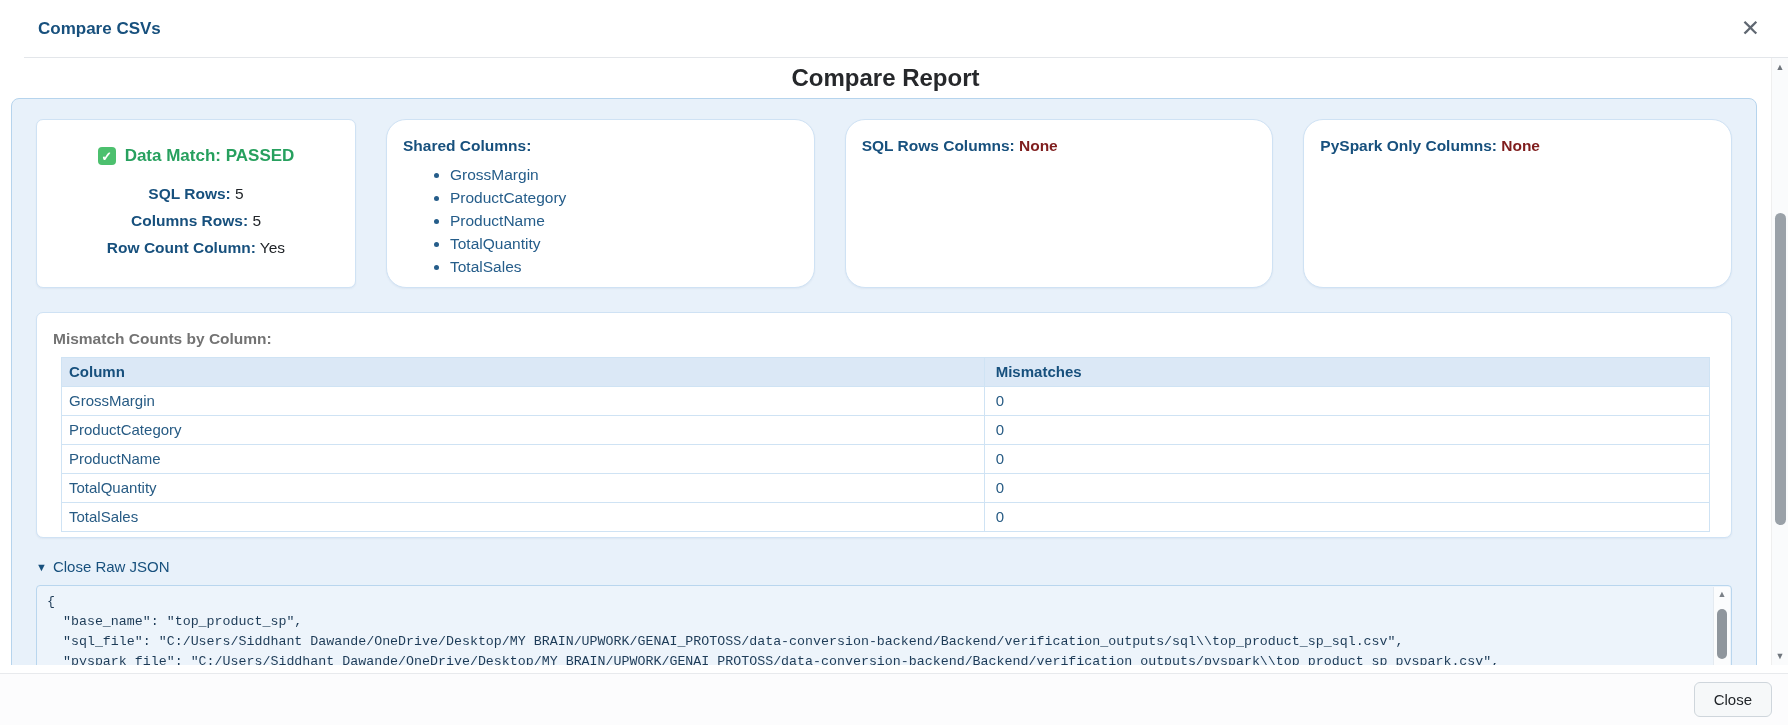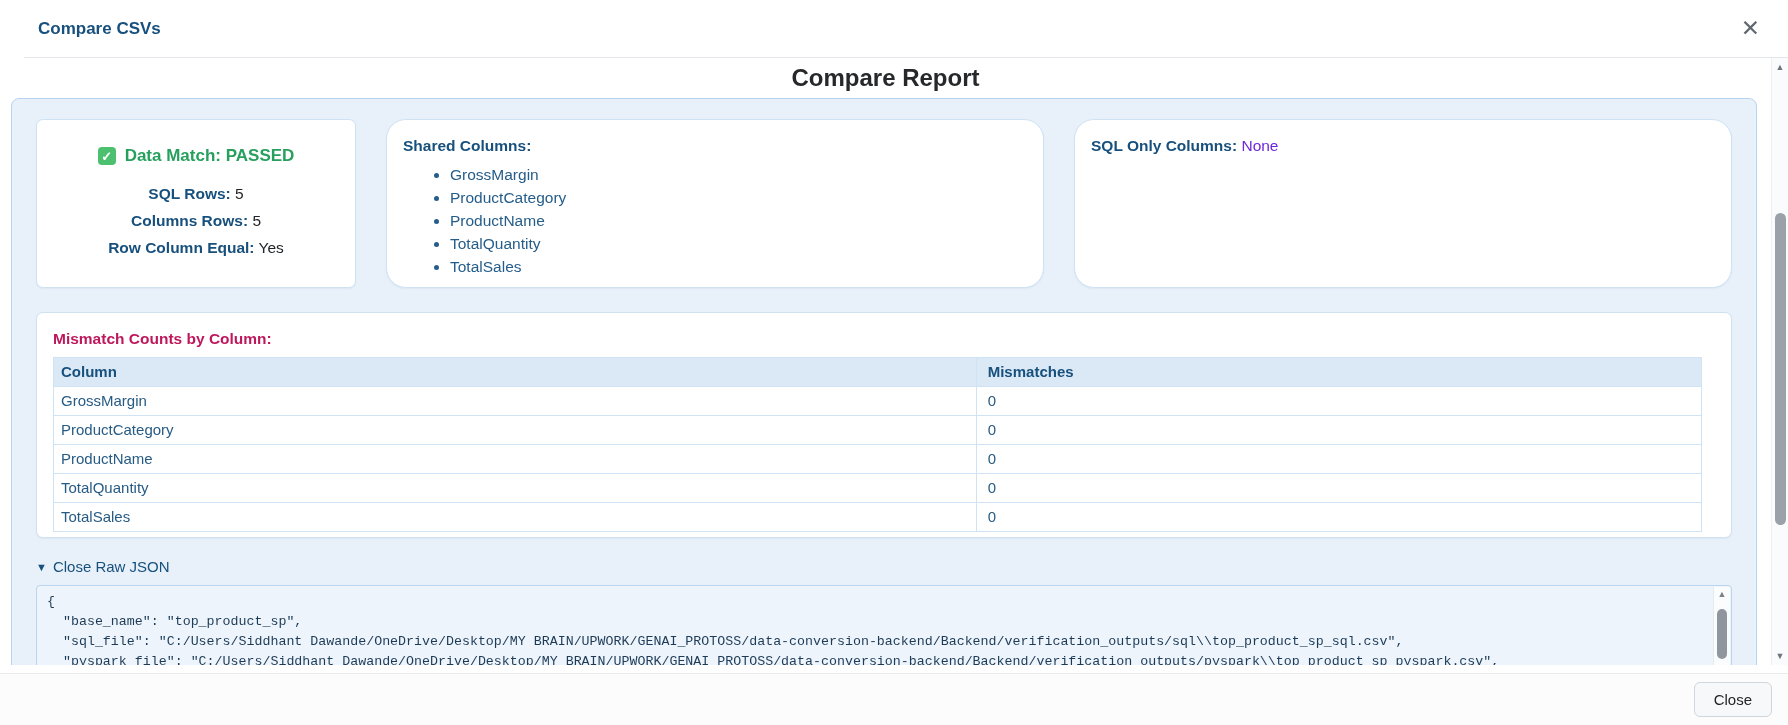--- a/index.html
+++ b/index.html
@@ -32,30 +32,30 @@
 
   .status-line { color:#27a05e; font-size:17px; font-weight:bold;
     display:flex; align-items:center; justify-content:center; gap:9px; margin-bottom:14px; }
   .check-icon { display:inline-flex; width:18px; height:18px; background:#4cc06e;
     border-radius:4px; color:#fff; font-size:13px; font-weight:bold;
     align-items:center; justify-content:center; }
   .status-row { font-size:15.5px; line-height:27px; color:#212529; }
   .status-row b { color:#17507d;margin-top:48px; }
 
   .card-label { color:#17507d; font-size:15.5px; font-weight:bold; line-height:20px; }
-  .card-label-val { color:#6d28d9; font-weight:normal; }
+  .card-label-val { color:#7f1d1d; font-weight:bold; }
   .shared-list { margin-top:7px; padding-left:47px; color:#255d8a; font-size:15.5px; }
   .shared-list li { line-height:23px; }
 
   .table-card { margin-top:24px; background:#fff; border:1px solid #cfe2f4;
     border-radius:7px; box-shadow:0 1px 2px rgba(30,70,120,.06);
     padding:16px 16px 5px 16px; }
-  .mismatch-title { color:#be185d; font-size:15.5px; font-weight:bold;
+  .mismatch-title { color:#737373; font-size:15.5px; font-weight:bold;
     line-height:20px; margin-bottom:8px; }
-  table.mismatch { width:99.2%; border-collapse:collapse; margin-left:0;
+  table.mismatch { width:99.2%; border-collapse:collapse; margin-left:8px;
     border:1px solid #c9dff2; font-size:15px; }
   table.mismatch th, table.mismatch td { border:1px solid #cfe3f4; text-align:left;
     padding:4px 8px 4px 7px; line-height:20px; }
   table.mismatch th { background:#dbe8f6; color:#17507d; font-weight:bold; }
   table.mismatch th:first-child, table.mismatch td:first-child { width:56%; }
   table.mismatch th:last-child, table.mismatch td:last-child { padding-left:11px; }
   table.mismatch td { color:#275b84; background:#fff; }
 
   .raw-toggle { margin-top:20px; color:#17507d; font-size:15px; cursor:pointer;
     display:flex; align-items:center; gap:6px; }
@@ -108,39 +108,42 @@
       <div class="cards-row">
 
         <div class="card card-status">
           <div class="status-line">
             <span class="check-icon">✓</span>
             <span>Data Match: PASSED</span>
           </div>
           <div>
               <div class="status-row"><b>SQL Rows:</b><span> 5</span></div>
               <div class="status-row"><b>Columns Rows:</b><span> 5</span></div>
-              <div class="status-row"><b>Row Column Equal:</b><span> Yes</span></div>
+              <div class="status-row"><b>Row Count Column:</b><span> Yes</span></div>
             </div>
         </div>
 
         <div class="card card-wide">
           <div class="card-label">Shared Columns:</div>
           <ul class="shared-list">
               <li>GrossMargin</li>
               <li>ProductCategory</li>
               <li>ProductName</li>
               <li>TotalQuantity</li>
               <li>TotalSales</li>
             </ul>
         </div>
 
         <div class="card card-wide">
-          <div class="card-label"><b>SQL Only Columns:</b><span class="card-label-val"> None</span></div>
-        </div>
-
+          <div class="card-label"><b>SQL Rows Columns:</b><span class="card-label-val"> None</span></div>
+        </div>
+
+        <div class="card card-wide">
+          <div class="card-label"><b>PySpark Only Columns:</b><span class="card-label-val"> None</span></div>
+        </div>
 
       </div>
 
       <div class="table-card">
         <div class="mismatch-title">Mismatch Counts by Column:</div>
         <table class="mismatch">
           <thead>
             <tr>
                 <th>Column</th>
                 <th>Mismatches</th>

